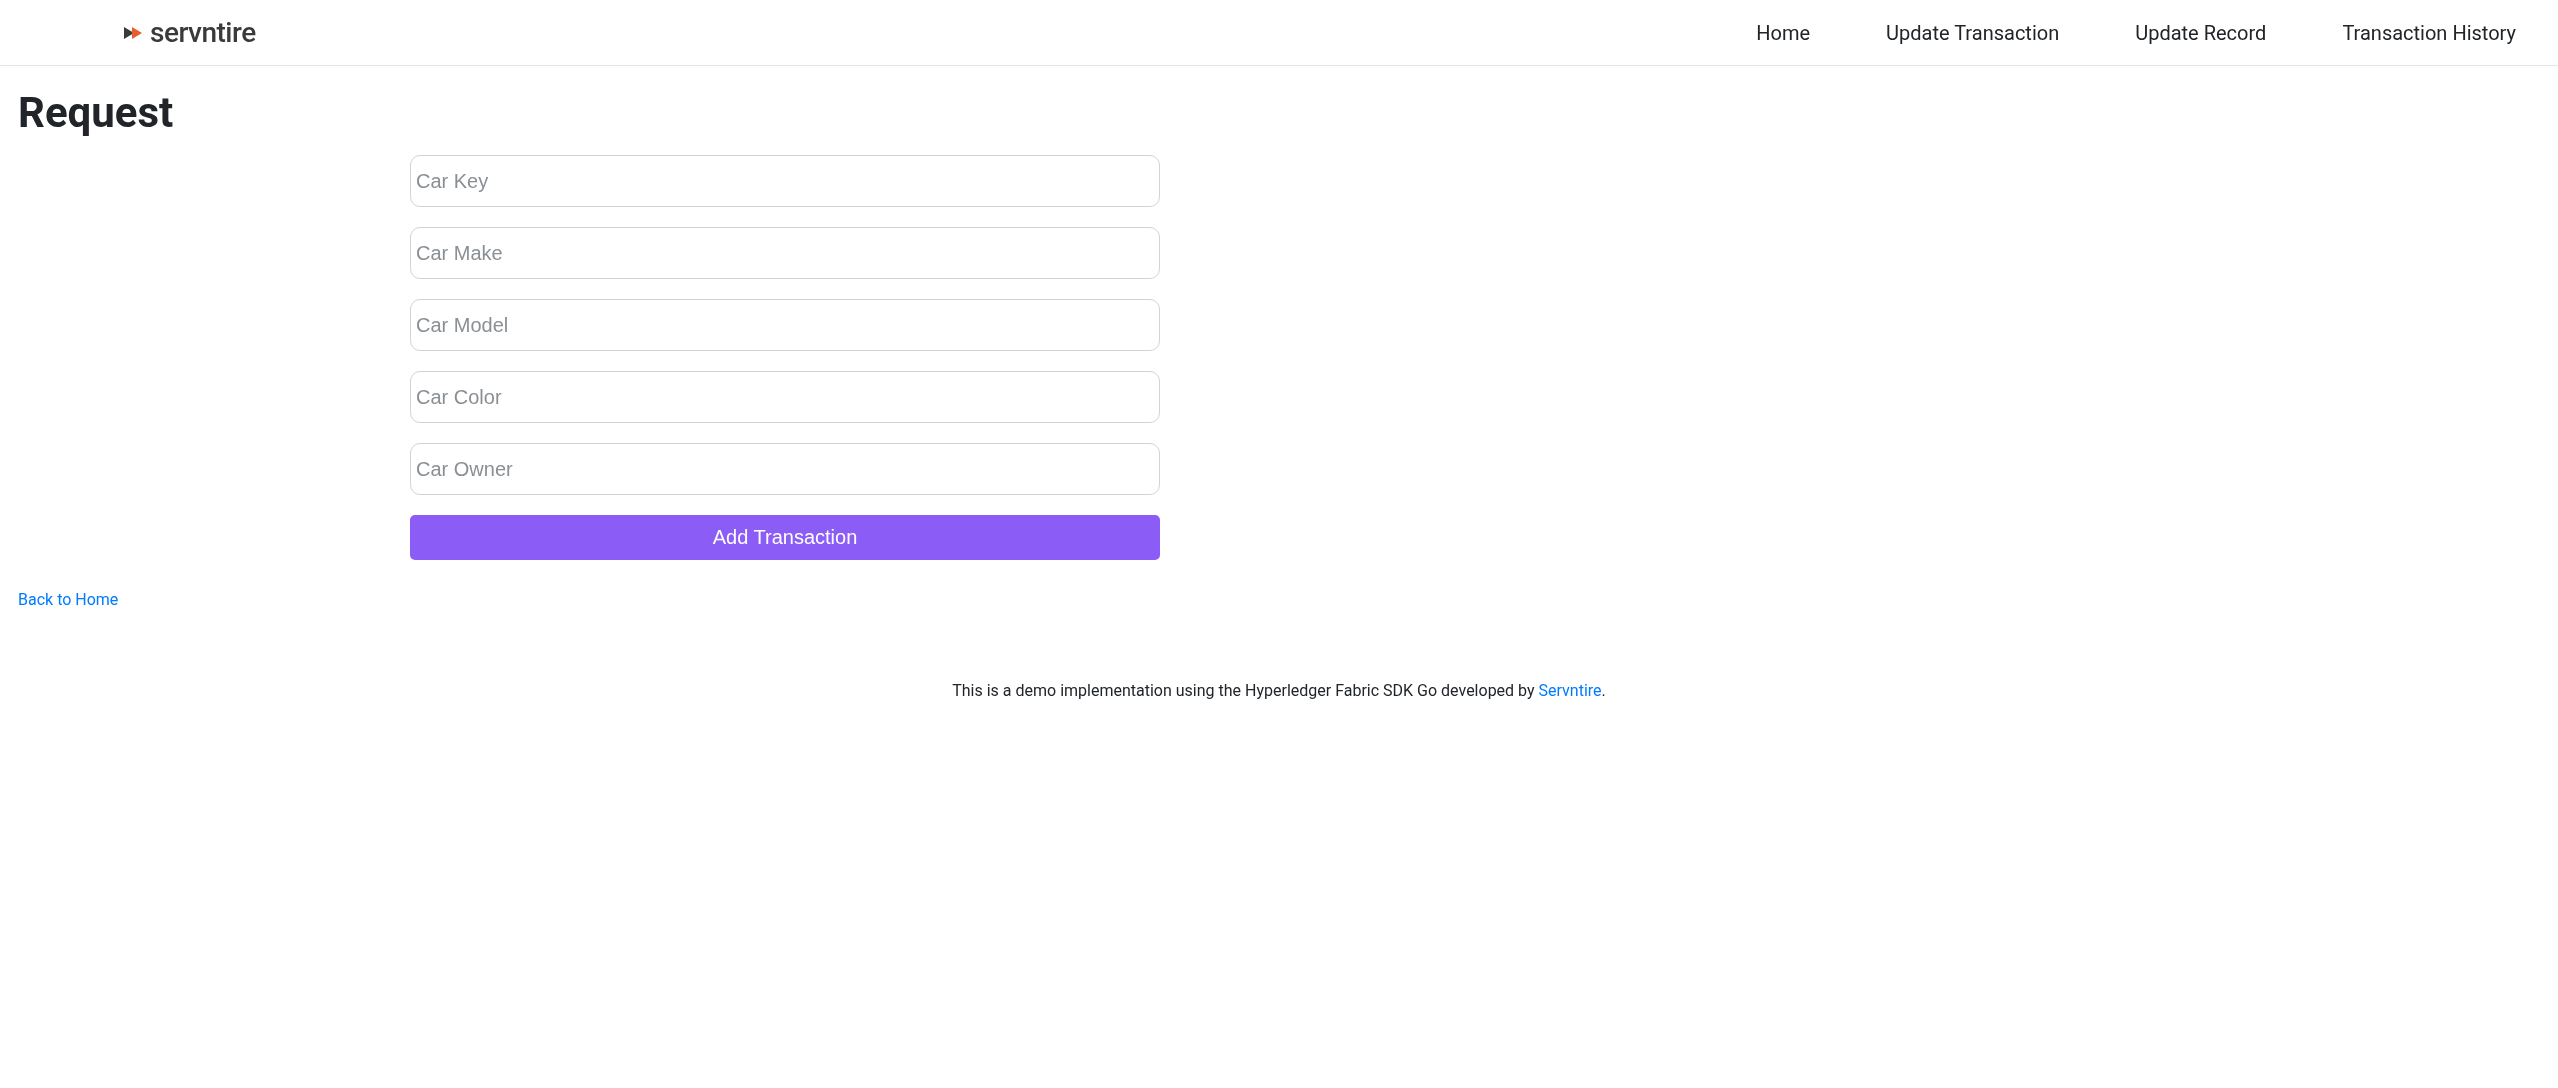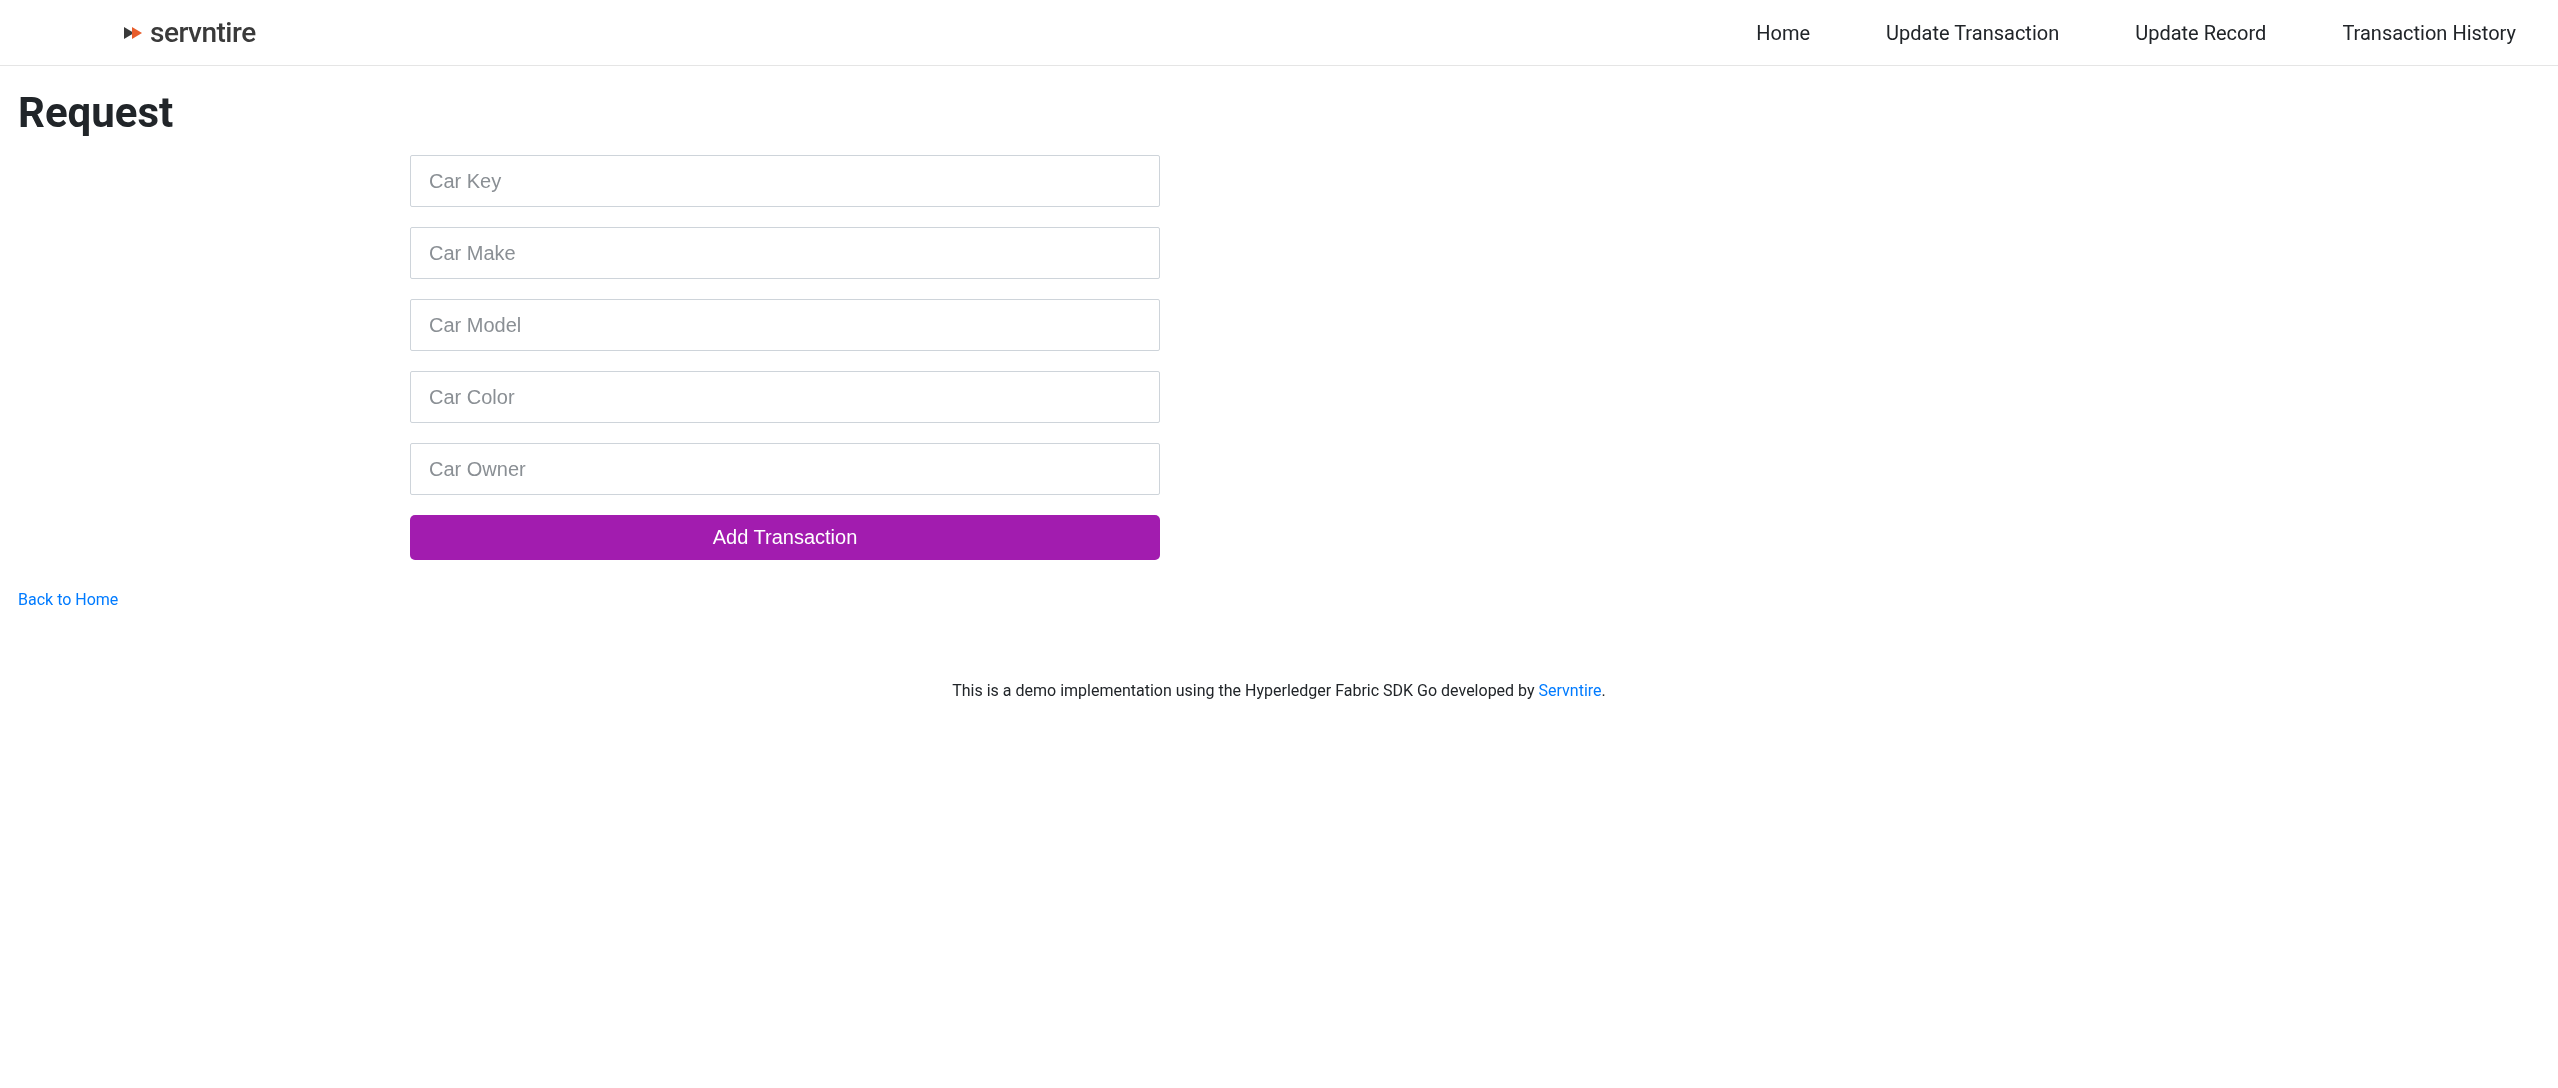--- a/index.html
+++ b/index.html
@@ -57,39 +57,39 @@
       font-weight: 700;
       color: #212529;
       margin-bottom: 18px;
     }
     .form-wrap {
       max-width: 750px;
       margin-left: 392px;
     }
     .form-input {
       width: 100%;
-      padding: 10px 18px;
+      padding: 10px 5px;
       font-size: 20px;
       border: 1px solid #ced4da;
-      border-radius: 2px;
+      border-radius: 10px;
       background: #ffffff;
       color: #0f172a;
       margin-bottom: 20px;
       line-height: 1.5;
     }
     .form-input::placeholder {
       color: #8a8f94;
     }
     .btn-primary {
       width: 100%;
       padding: 11px 16px;
       font-size: 20px;
       font-weight: 400;
       color: #ffffff;
-      background: #a21caf;
+      background: #8b5cf6;
       border: none;
       border-radius: 5px;
       cursor: pointer;
       text-align: center;
     }
     .back-link {
       display: inline-block;
       color: #007bff;
       font-size: 16px;
       text-decoration: none;

